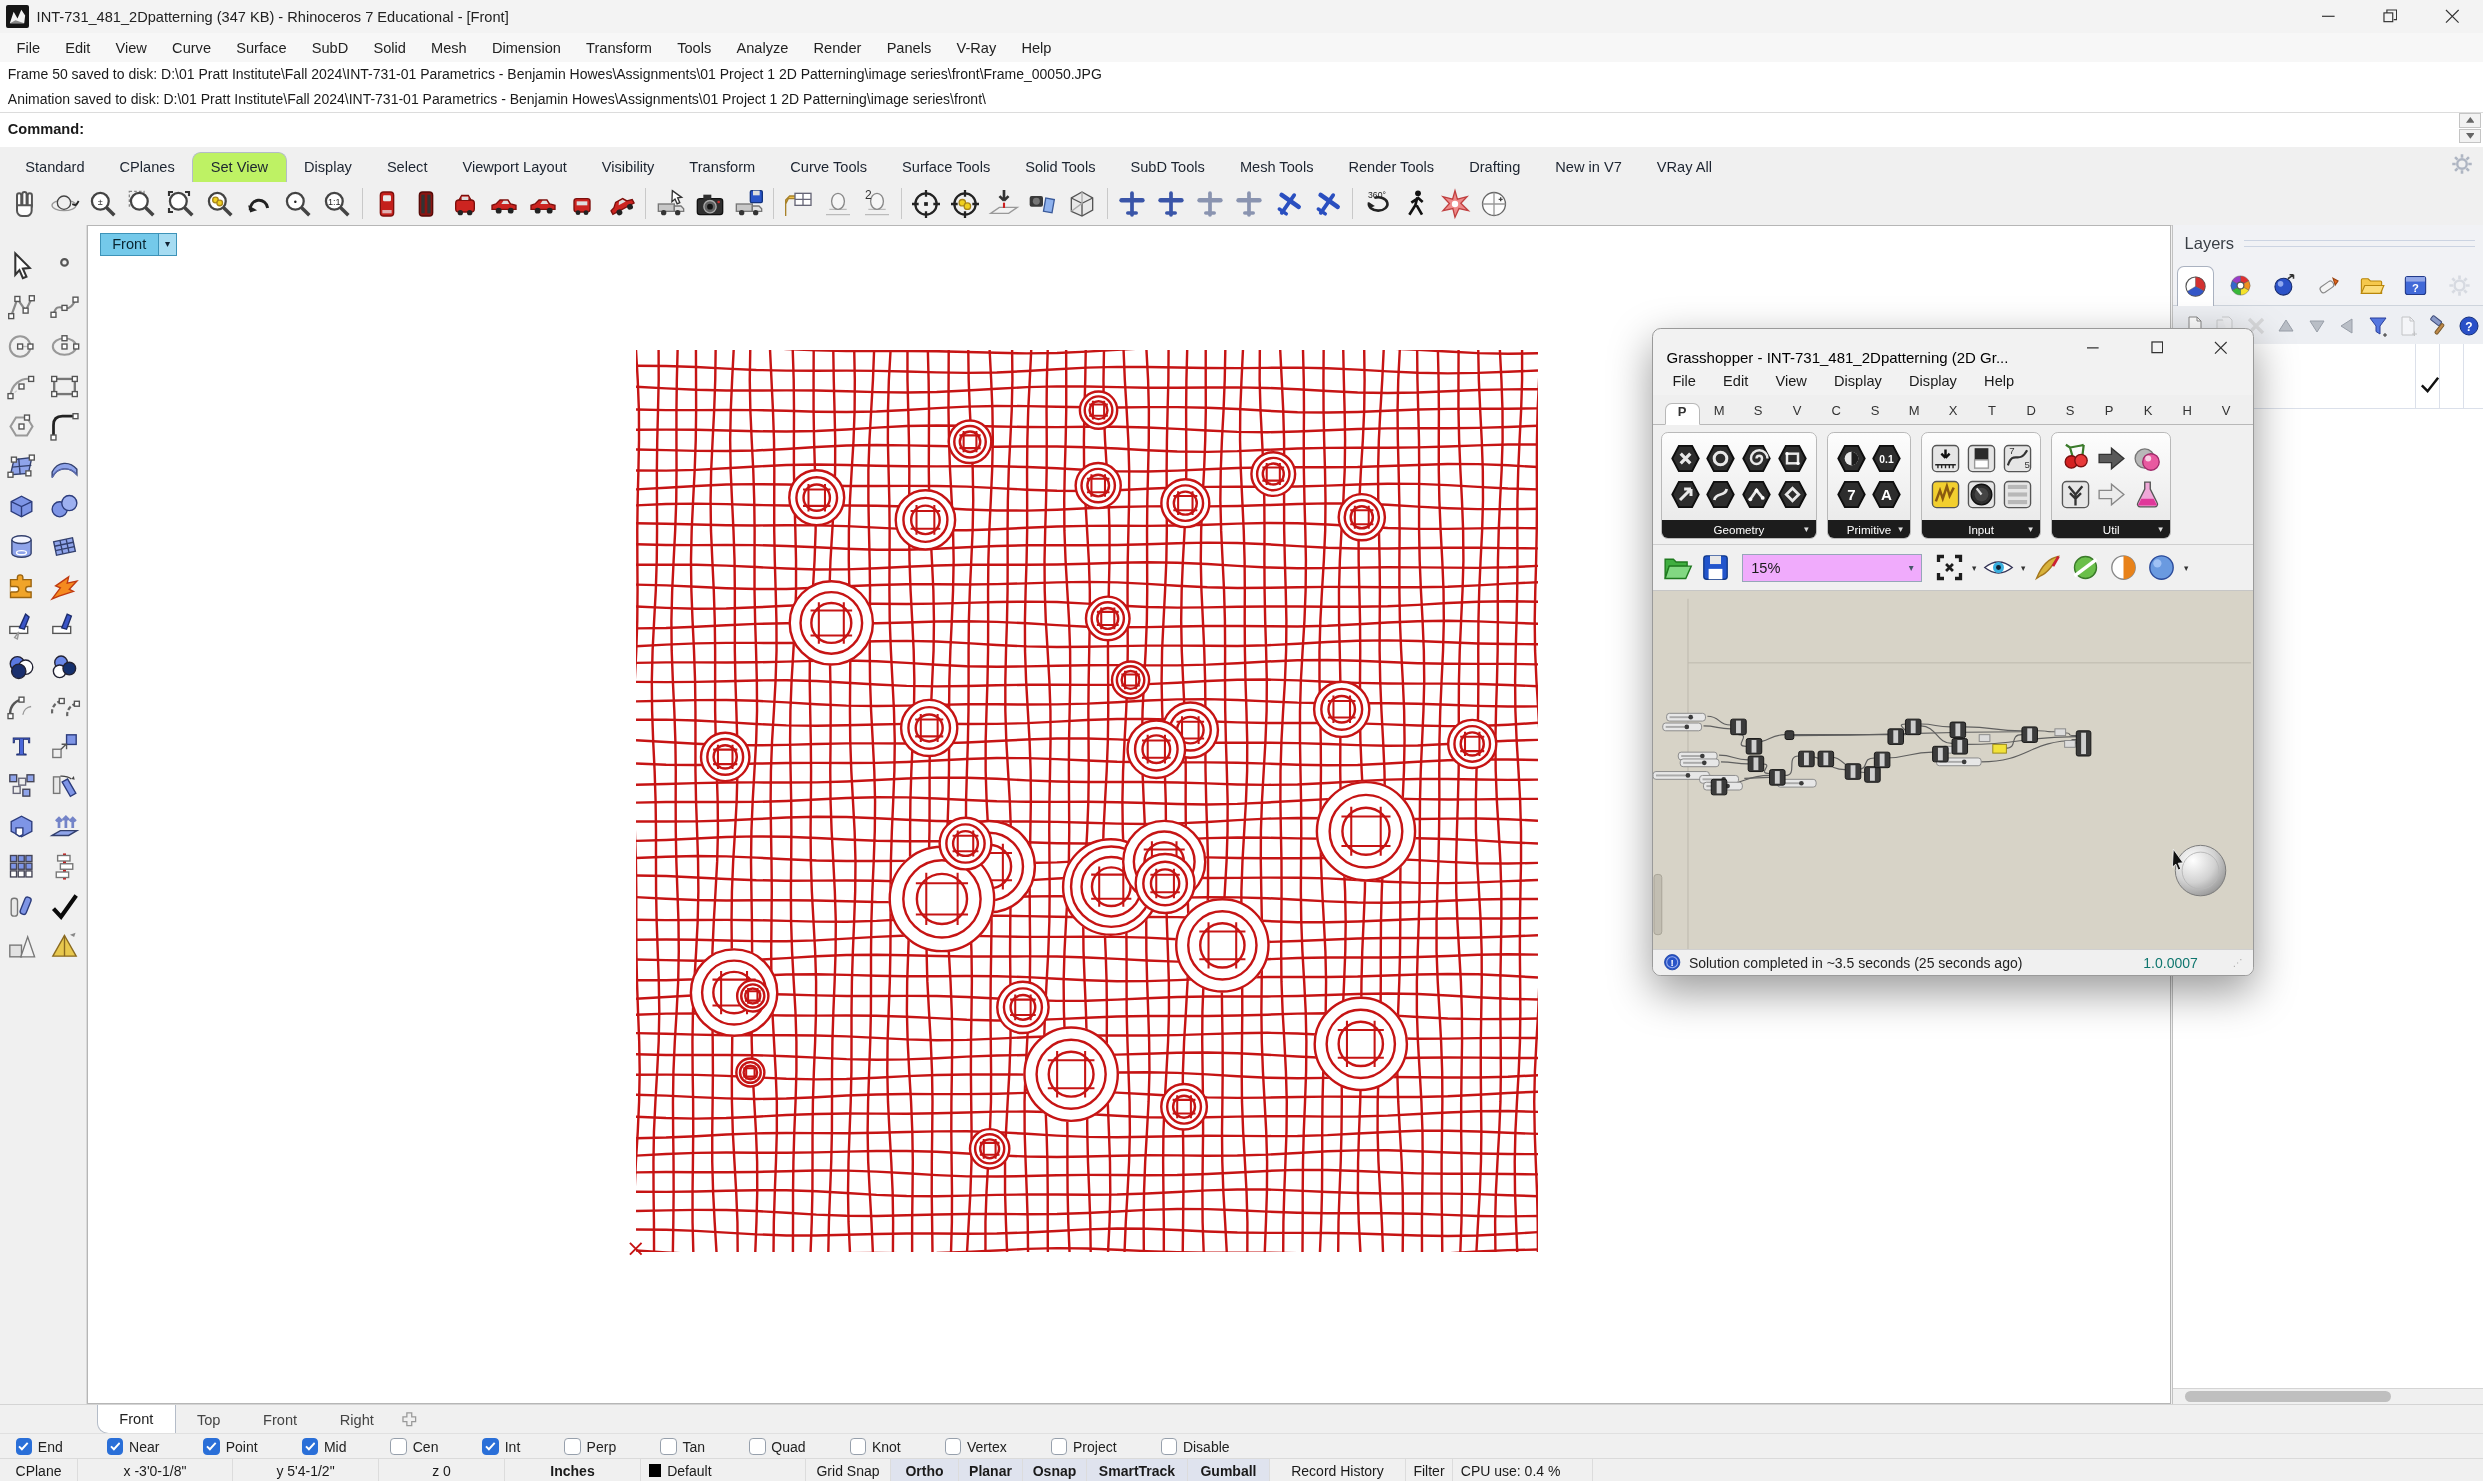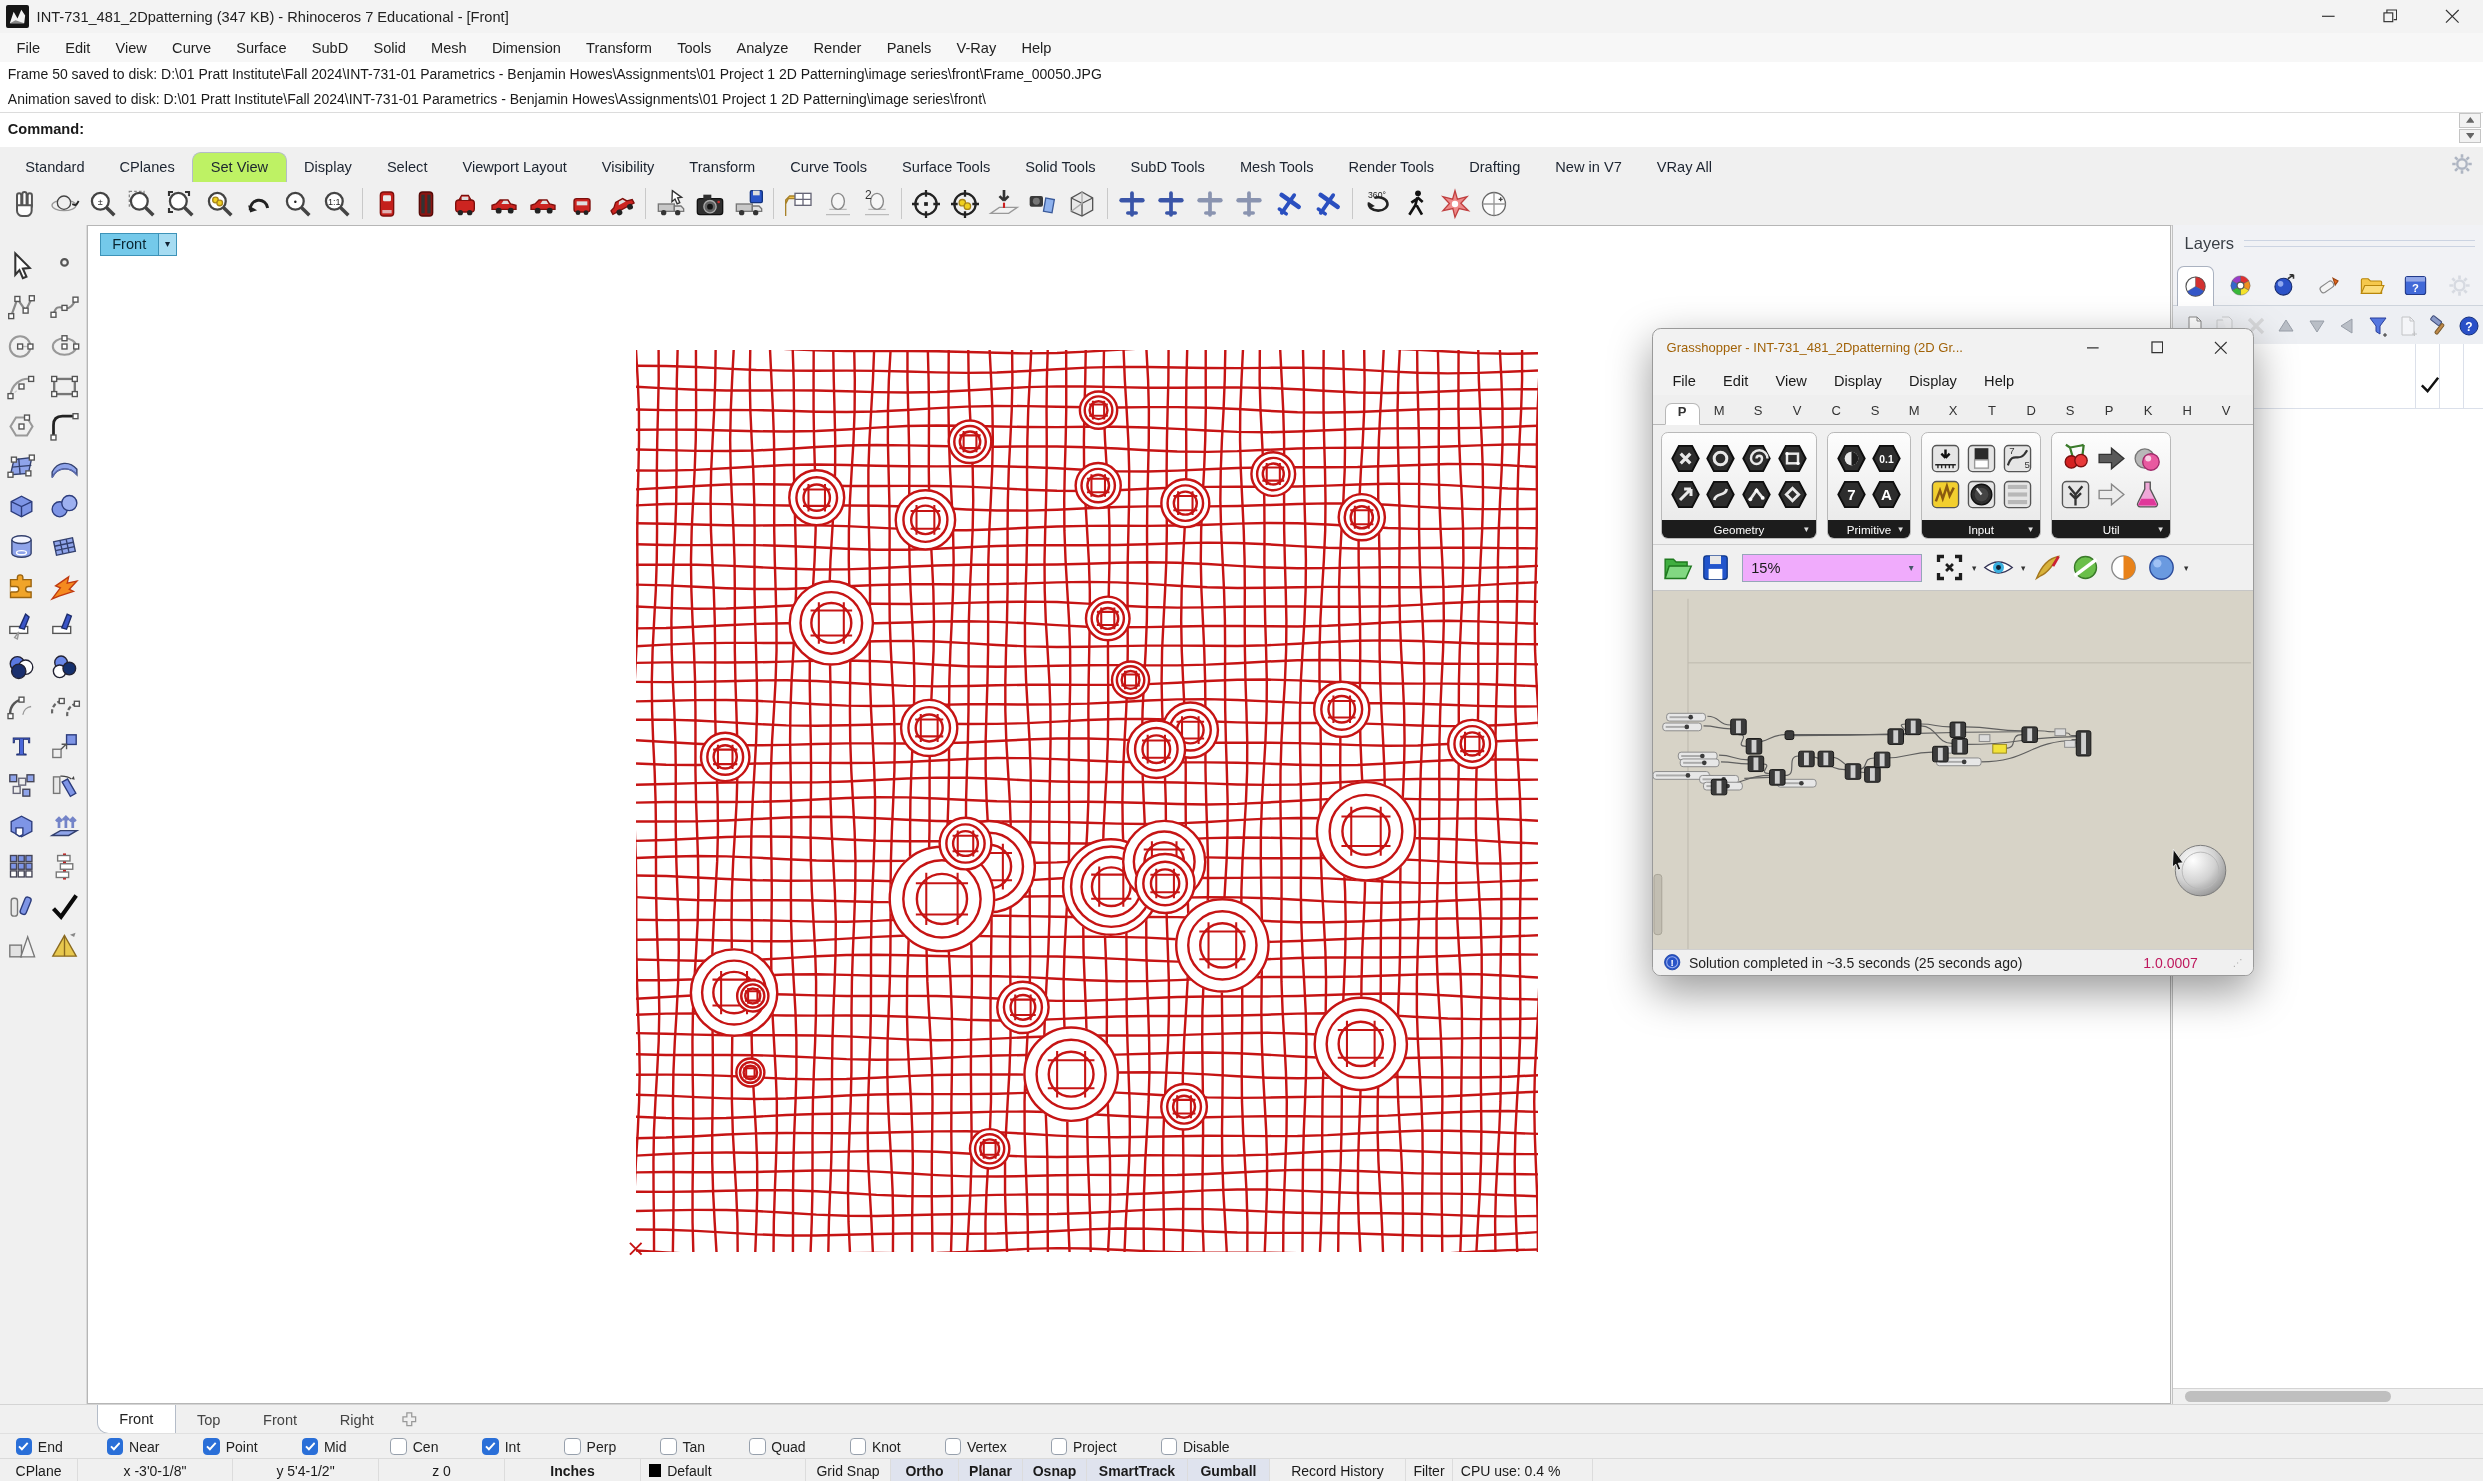--- a/index.html
+++ b/index.html
@@ -54,21 +54,21 @@
   .lpicon svg{width:24px;height:24px}
   .lpicon.faded{opacity:.42}
   .lplist{position:absolute;top:119px;bottom:14.6px;left:0;right:0;background:#fff}
   .lpcol{position:absolute;top:0;height:64px;width:1px;background:#dbe0ea}
   .lprowline{position:absolute;top:64px;left:0;right:0;height:1px;background:#dbe0ea}
   .lpcheck{position:absolute;left:245px;top:29px;width:23px;height:23px}
   .lphscroll{position:absolute;bottom:0;left:0;right:0;height:14.6px;background:#f0f0f0;border-top:1px solid #d4d4d4}
   .lphthumb{position:absolute;left:11.6px;width:206px;top:1.9px;bottom:1.9px;background:#bfbfbf;border-radius:6.8px}
   
   .ghwin{position:absolute;left:1652px;top:328px;width:602px;height:648px;background:#f2f2f2;border:1px solid #9a9a9a;border-radius:8.7px;box-shadow:0 15.5px 43px rgba(0,0,0,.4);display:flex;flex-direction:column;overflow:hidden;box-sizing:border-box;z-index:50}
-  .ghtitle{height:37px;display:flex;align-items:center;padding-left:13.6px;font-size:13px;color:#a16207;flex:none}
+  .ghtitle{height:37px;display:flex;align-items:flex-end;padding-left:13.6px;font-size:15px;color:#000000;flex:none}
   .ghctrls{margin-left:auto;display:flex;height:100%}
   .ghwbtn{width:64px;height:100%;display:flex;align-items:center;justify-content:center}
   .ghmenu{height:29px;display:flex;align-items:center;padding-left:5.8px;flex:none}
   .ghmi{padding:0 13.6px;font-size:14.6px}
   .ghtabs{height:29px;display:flex;align-items:flex-end;padding-left:11.6px;border-bottom:1px solid #b8b8b8;background:#efefef;flex:none}
   .ghtab{width:39px;text-align:center;font-size:13px;color:#333;padding-bottom:5.8px}
   .ghtab.active{background:#fff;border:1px solid #b8b8b8;border-bottom:1px solid #fff;border-radius:6.8px 6.8px 0 0;margin-bottom:-1px;width:33px;font-weight:bold;padding-bottom:4.9px}
   .ghpalette{height:120px;background:#f0f0f0;display:flex;gap:9.7px;padding:6.8px 0 0 7.8px;border-bottom:1px solid #cfcfcf;flex:none;box-sizing:border-box}
   .ghgroup{border:1px solid #b9b9b9;border-radius:6.8px;background:linear-gradient(#fdfdfd,#e7e7e7);display:flex;flex-direction:column;height:105px}
   .ghgrid{flex:1;display:grid;gap:2.9px;padding:4.9px 6.8px;align-content:center;justify-content:center}
@@ -79,21 +79,21 @@
   .ghctb{height:45px;background:#f0f0f0;border-bottom:1px solid #c6c6c6;display:flex;align-items:center;padding-left:7.8px;gap:4.9px;flex:none}
   .ghctbico{width:33px;height:33px;flex:none}
   .ghctbico svg{width:33px;height:33px}
   .ghcombo{width:180px;height:28px;background:#f0abfc;border:1px solid #96a6b8;display:flex;align-items:center;font-size:14.6px;padding:0 7.8px;margin:0 5.8px;box-sizing:border-box}
   .ghcombo .cdd{margin-left:auto;color:#456;font-size:9.7px}
   .ddar{font-size:8.7px;color:#333;margin:0 1px}
   .ghcanvas{flex:1;background:#d7d3c7;position:relative;overflow:hidden}
   .ghcanvas svg{position:absolute;left:0;top:0}
   .ghstatus{height:25px;background:#f0f0f0;border-top:1px solid #cfcfcf;display:flex;align-items:center;font-size:14px;color:#222;padding:0 9.7px;gap:7.8px;flex:none}
   .ghsolver{width:18.4px;height:18.4px;flex:none}
-  .ghver{margin-left:auto;color:#be185d;padding-right:27px}
+  .ghver{margin-left:auto;color:#0f766e;padding-right:27px}
   .ghgrip{color:#aaa;font-size:9.7px;letter-spacing:1px}
   
   .vptabsrow{position:absolute;top:1404px;left:0;right:0;height:29px;background:#f0f0f0;display:flex;align-items:stretch;padding-left:97px;border-top:1px solid #d4d4d4}
   .vptab{padding:0 21.3px;display:flex;align-items:center;font-size:14.6px;color:#444}
   .vptab.active{background:#fff;border:1px solid #b4bcc8;border-top:none;border-radius:0 0 0 11.6px;color:#222}
   .addview{width:29px;display:flex;align-items:center;justify-content:center}
   .osnaprow{position:absolute;top:1433px;left:0;right:0;height:25px;background:#f0f0f0;display:flex;align-items:center;padding-left:15.5px;gap:44px;border-top:1px solid #e0e0e0}
   .oscell{display:flex;align-items:center;gap:5.8px;font-size:14px;color:#222}
   .cb{width:16.5px;height:16.5px;border-radius:3.9px;border:1.4px solid #97a0ac;background:#fff;box-sizing:border-box;display:flex;align-items:center;justify-content:center}
   .cb.on{background:#2a6fd8;border-color:#2a6fd8}

